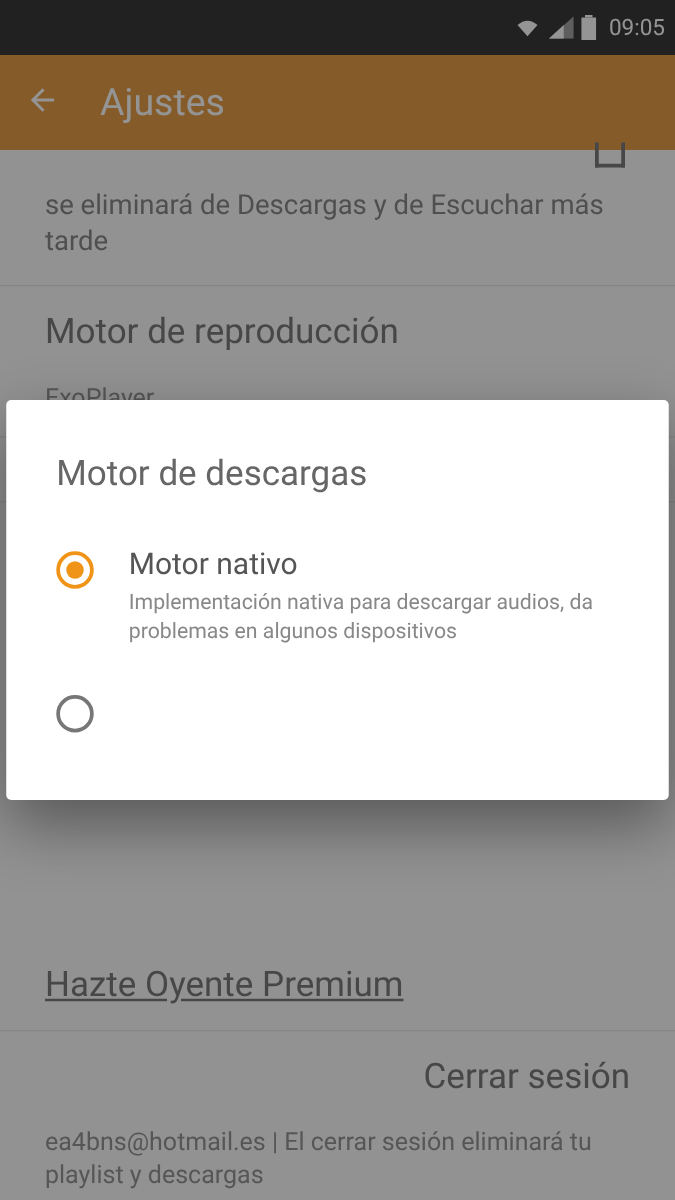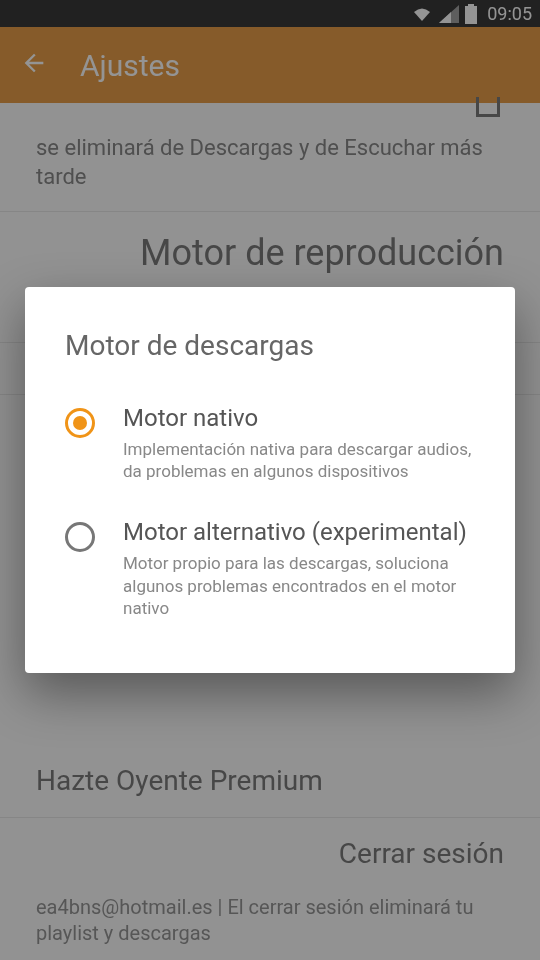--- a/index.html
+++ b/index.html
@@ -5,21 +5,21 @@
     * { margin: 0; padding: 0; box-sizing: border-box; }
     body {
       width: 540px;
       height: 960px;
       font-family: Roboto, Arial, sans-serif;
       background: #fafafa;
       overflow: hidden;
       position: relative;
     }
     .status-bar {
-      height: 27px;
+      height: 44px;
       background: #000;
       display: flex;
       align-items: center;
       justify-content: flex-end;
       padding: 0 8px;
       gap: 6px;
     }
     .status-bar span { color: #fff; font-size: 18px; }
     .status-time { color: #fff; font-size: 20px; font-weight: 400; margin-left: 4px; }
     .wifi-icon, .signal-icon, .battery-icon { display: inline-flex; }
@@ -74,21 +74,21 @@
     }
     .overlay {
       position: absolute;
       top: 0; left: 0; right: 0; bottom: 0;
       background: rgba(60,60,60,0.55);
       display: flex;
       align-items: center;
       justify-content: center;
     }
     .dialog {
-      width: 490px;
+      width: 530px;
       background: #fff;
       border-radius: 4px;
       box-shadow: 0 20px 50px rgba(0,0,0,0.4);
       padding: 32px 0 36px 0;
     }
     .dialog-title {
       font-size: 28px;
       color: #666;
       padding: 10px 40px 24px 40px;
     }
@@ -165,30 +165,30 @@
   <span class="app-title">Ajustes</span>
 </div>
 
 <div class="content">
   <div class="setting-partial">
     <div class="setting-sub" style="font-size:22px;color:#666;">se eliminará de Descargas y de Escuchar más tarde</div>
     <div class="checkbox-outline"></div>
   </div>
 
   <div class="setting-item">
-    <div class="setting-title" style="font-size:36px;text-align:right;">Motor de reproducción</div>
+    <div class="setting-title" style="font-size:28px;">Motor de reproducción</div>
     <div class="setting-sub">ExoPlayer</div>
   </div>
 
   <div class="section-header">DESCARGAS</div>
 
   <div style="height:350px;"></div>
 
   <div class="setting-item">
-    <div class="setting-title" style="font-size:28px;">Hazte Oyente Premium</div>
+    <div class="setting-title" style="font-size:28px;text-decoration:underline;">Hazte Oyente Premium</div>
   </div>
 
   <div class="setting-item">
     <div class="setting-title" style="font-size:28px;text-align:right;">Cerrar sesión</div>
     <div class="setting-sub">ea4bns@hotmail.es | El cerrar sesión eliminará tu playlist y descargas</div>
   </div>
 
   <div class="section-header">AVANZADO</div>
 </div>
 
@@ -199,19 +199,15 @@
     <div class="radio-row">
       <div class="radio radio-selected"></div>
       <div>
         <div class="radio-label">Motor nativo</div>
         <div class="radio-desc">Implementación nativa para descargar audios, da problemas en algunos dispositivos</div>
       </div>
     </div>
 
     <div class="radio-row">
       <div class="radio radio-unselected"></div>
-      <div>
-        <div class="radio-label">Motor alternativo (experimental)</div>
-        <div class="radio-desc">Motor propio para las descargas, soluciona algunos problemas encontrados en el motor nativo</div>
-      </div>
     </div>
   </div>
 </div>
 
 </body></html>

